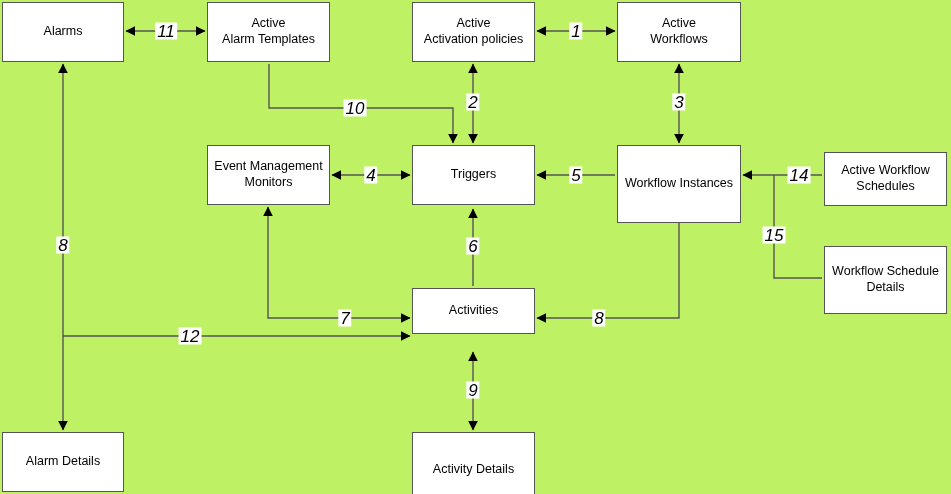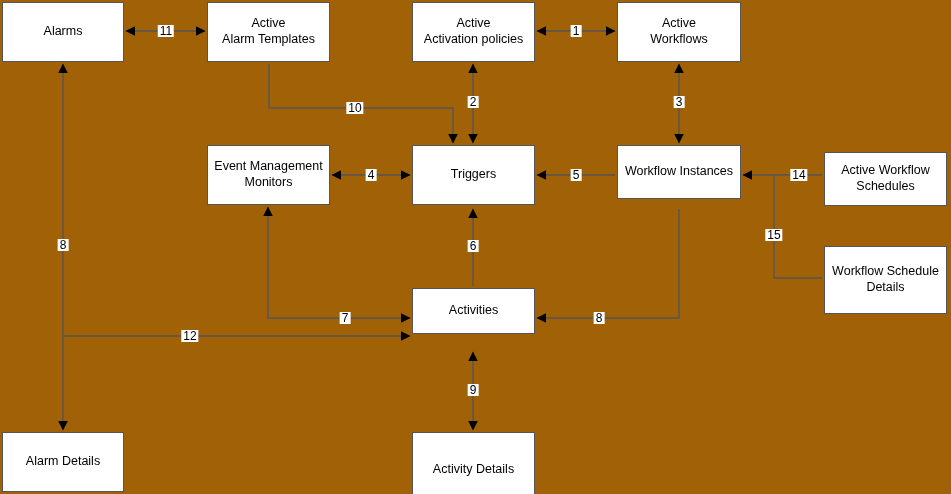--- a/index.html
+++ b/index.html
@@ -4,21 +4,21 @@
 <style>
   html, body {
     margin: 0;
     padding: 0;
     background: #ffffff;
   }
   #canvas {
     position: relative;
     width: 951px;
     height: 494px;
-    background: #a16207;
+    background: #bef264;
     font-family: "Liberation Sans", sans-serif;
     overflow: hidden;
   }
   #svg-layer {
     position: absolute;
     left: 0;
     top: 0;
     width: 951px;
     height: 494px;
   }
@@ -34,25 +34,26 @@
     font-size: 12.5px;
     color: #000000;
     line-height: 1.25;
     white-space: pre-line;
     z-index: 2;
   }
   .edge-label {
     position: absolute;
     transform: translate(-50%, -50%);
     background: #ffffff;
-    font-size: 12px;
+    font-size: 17px;
     color: #000000;
     padding: 0 2px;
     line-height: 1;
     z-index: 3;
+    font-style: italic;
   }
   .edge-line {
     stroke: #555555;
     stroke-width: 1.4;
     fill: none;
   }
 </style>
 </head>
 <body>
 
@@ -88,21 +89,21 @@
       <div class="node" style="left: 2px; top: 2px; width: 122px; height: 60px; border-color: rgb(85, 85, 85); color: rgb(0, 0, 0);"><span>Alarms</span></div>
       <div class="node" style="left: 207px; top: 2px; width: 123px; height: 60px; border-color: rgb(85, 85, 85); color: rgb(0, 0, 0);"><span>Active
 Alarm Templates</span></div>
       <div class="node" style="left: 412px; top: 2px; width: 123px; height: 60px; border-color: rgb(85, 85, 85); color: rgb(0, 0, 0);"><span>Active
 Activation policies</span></div>
       <div class="node" style="left: 617px; top: 2px; width: 124px; height: 60px; border-color: rgb(85, 85, 85); color: rgb(0, 0, 0);"><span>Active
 Workflows</span></div>
       <div class="node" style="left: 207px; top: 145px; width: 123px; height: 60px; border-color: rgb(85, 85, 85); color: rgb(0, 0, 0); justify-content: center;"><span>Event Management
 Monitors</span></div>
       <div class="node" style="left: 412px; top: 145px; width: 123px; height: 60px; border-color: rgb(85, 85, 85); color: rgb(0, 0, 0); align-items: center;"><span>Triggers</span></div>
-      <div class="node" style="left: 617px; top: 145px; width: 124px; height: 54px; border-color: rgb(85, 85, 85); color: rgb(0, 0, 0);"><span>Workflow Instances</span></div>
+      <div class="node" style="left: 617px; top: 145px; width: 124px; height: 78px; border-color: rgb(85, 85, 85); color: rgb(0, 0, 0);"><span>Workflow Instances</span></div>
       <div class="node" style="left: 824px; top: 152px; width: 123px; height: 54px; border-color: rgb(85, 85, 85); color: rgb(0, 0, 0);"><span>Active Workflow
 Schedules</span></div>
       <div class="node" style="left: 824px; top: 246px; width: 123px; height: 68px; border-color: rgb(85, 85, 85); color: rgb(0, 0, 0);"><span>Workflow Schedule
 Details</span></div>
       <div class="node" style="left: 412px; top: 288px; width: 123px; height: 46px; border-color: rgb(85, 85, 85); color: rgb(0, 0, 0);"><span>Activities</span></div>
       <div class="node" style="left: 2px; top: 432px; width: 122px; height: 60px; border-color: rgb(85, 85, 85); color: rgb(0, 0, 0);"><span>Alarm Details</span></div>
       <div class="node" style="left: 412px; top: 432px; width: 123px; height: 76px; border-color: rgb(85, 85, 85); color: rgb(0, 0, 0);"><span>Activity Details</span></div>
     </div>
   <div id="labels-layer">
       <div class="edge-label" style="left: 576px; top: 31px; color: rgb(0, 0, 0);">1</div>

